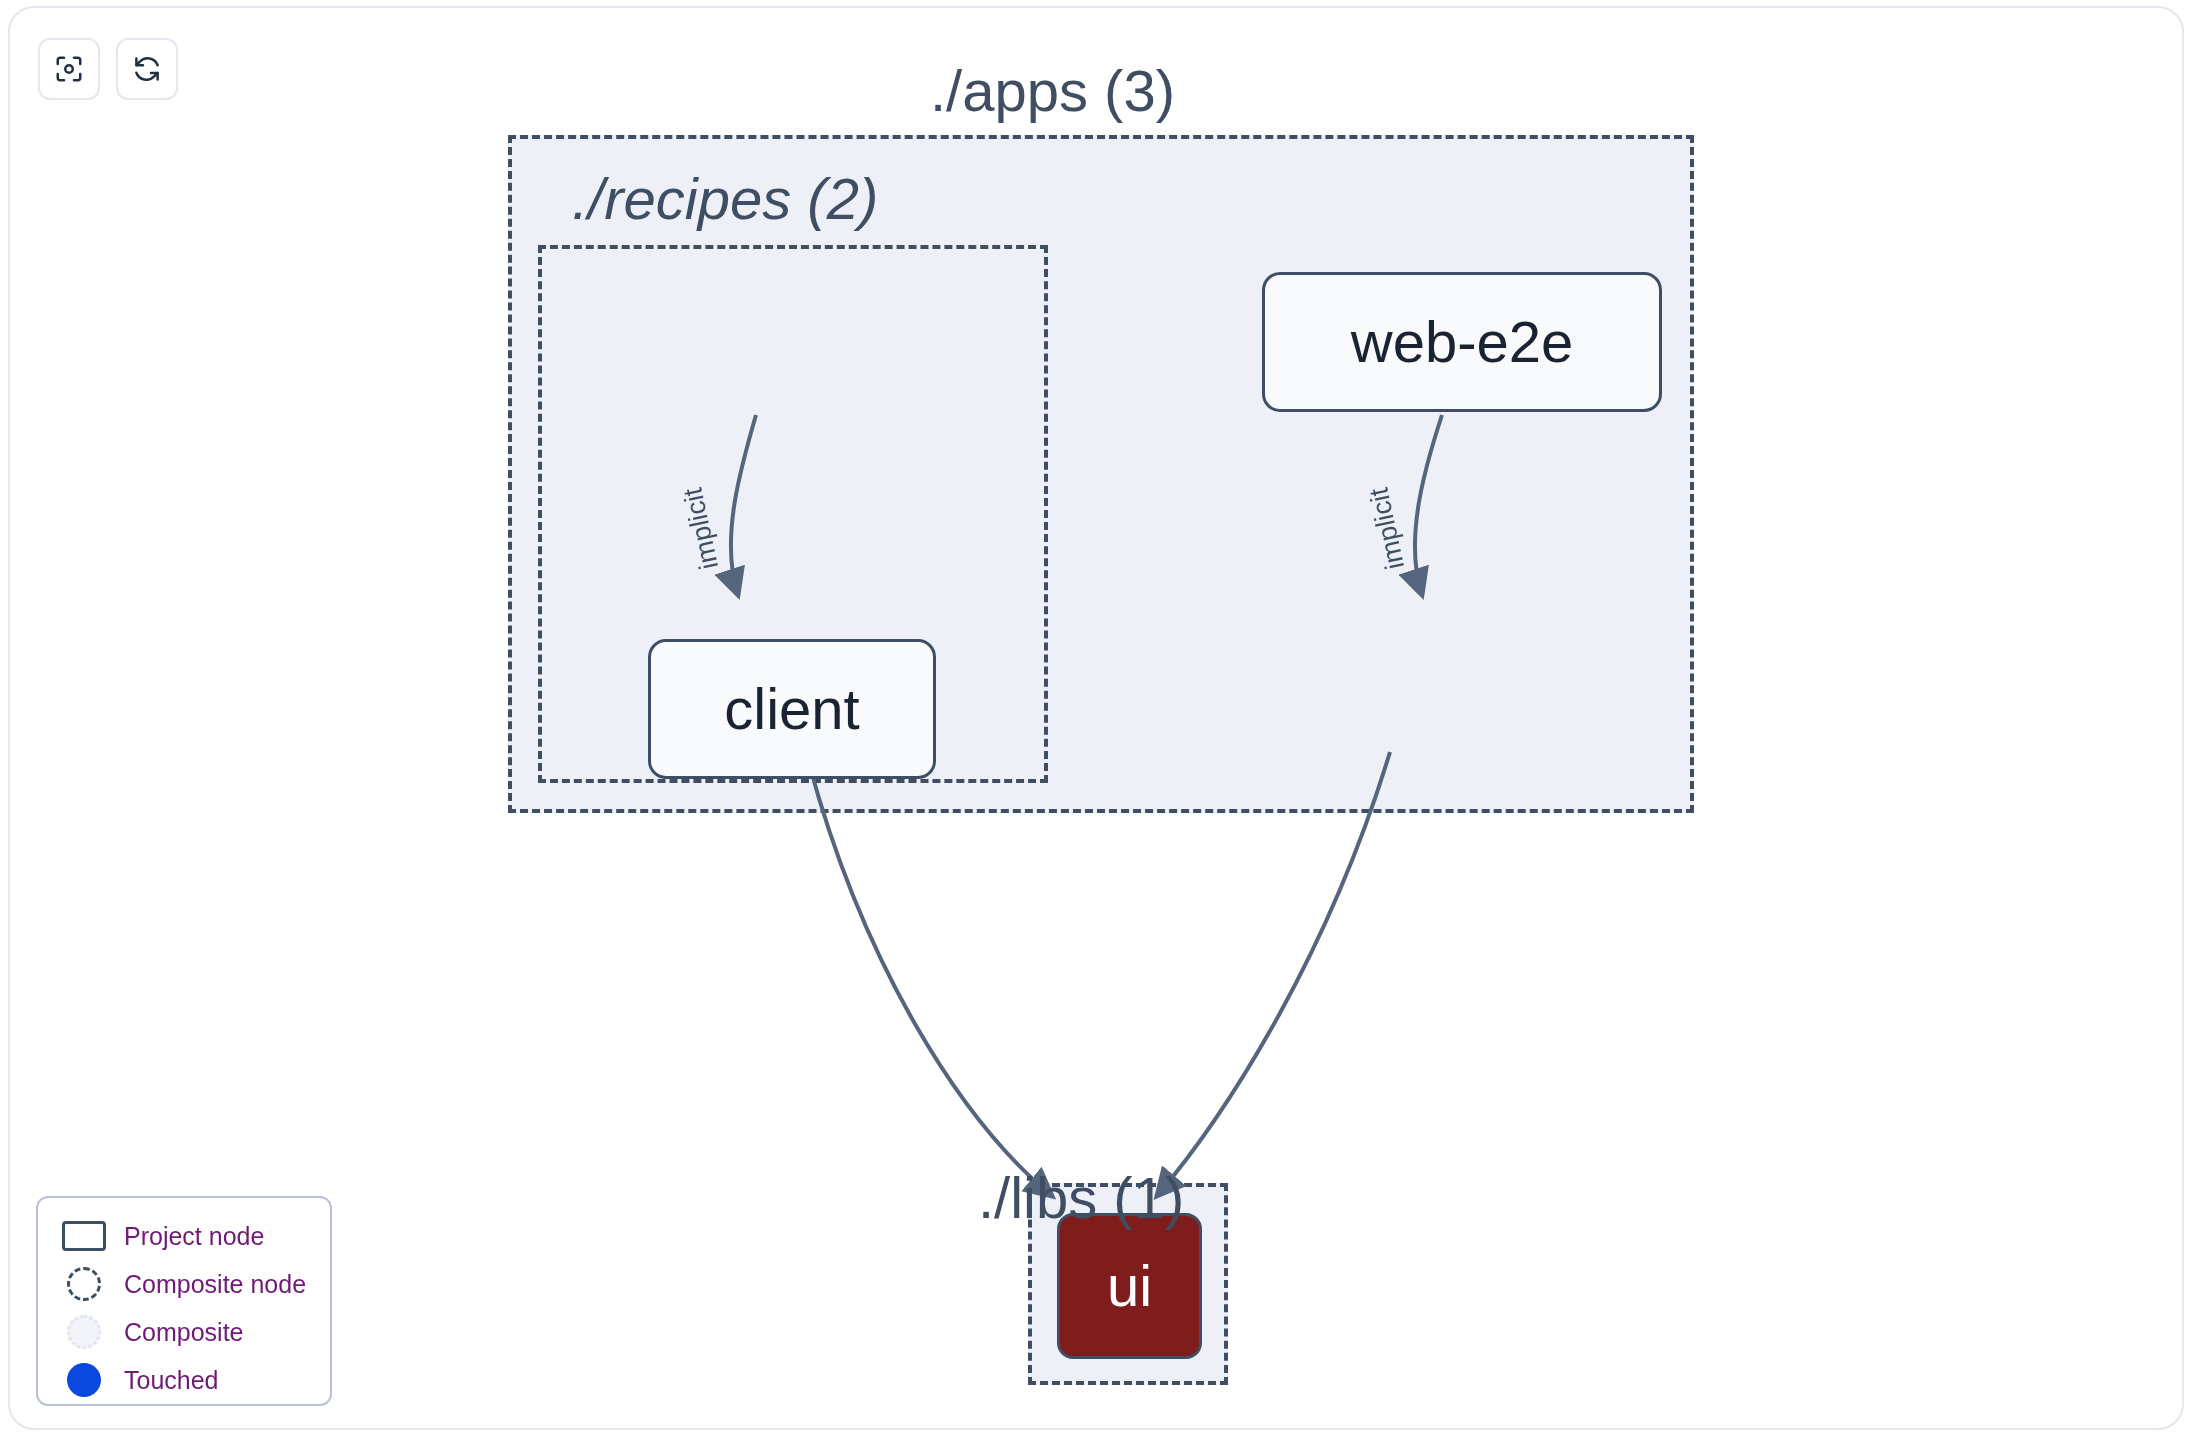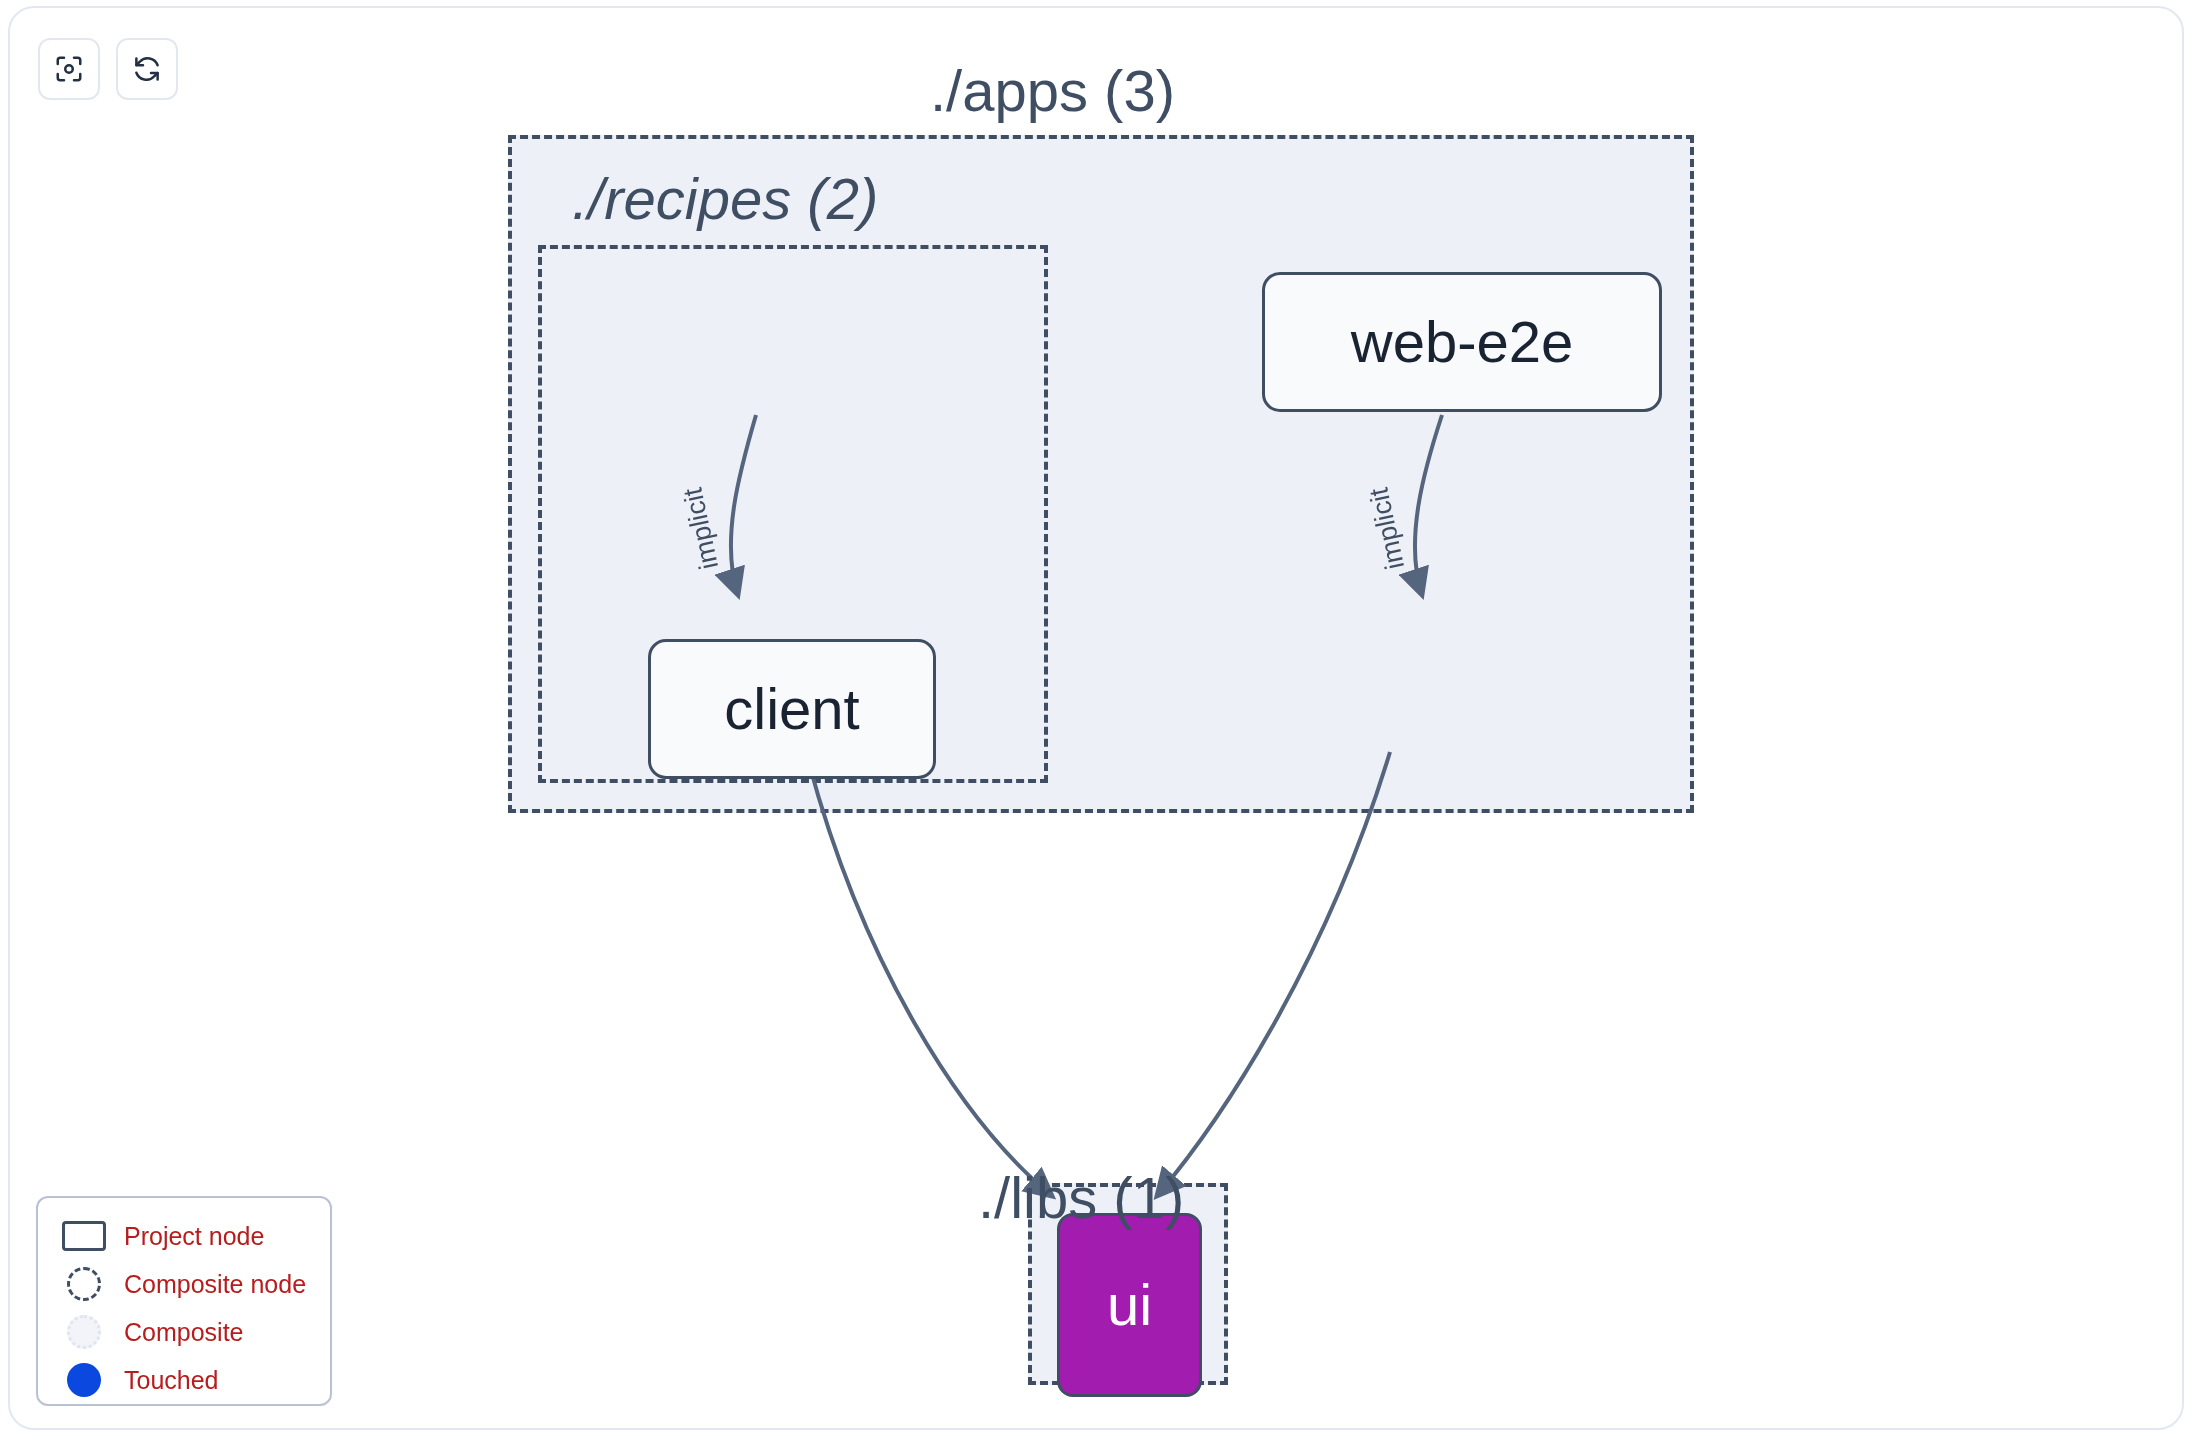--- a/index.html
+++ b/index.html
@@ -100,22 +100,22 @@
     z-index: 25;
     box-sizing: border-box;
     cursor: pointer;
     white-space: nowrap;
   }
   #node-client-e2e { left: 566px;  top: 272px; width: 452px; height: 140px; }
   #node-web-e2e    { left: 1262px; top: 272px; width: 400px; height: 140px; }
   #node-client     { left: 648px;  top: 639px; width: 288px; height: 140px; }
   #node-web        { left: 1344px; top: 610px; width: 232px; height: 140px; }
   #node-ui {
-    left: 1057px; top: 1213px; width: 145px; height: 184px;
-    background: #a21caf;
+    left: 1057px; top: 1213px; width: 145px; height: 146px;
+    background: #7f1d1d;
     color: #ffffff;
     border: 3px solid #3f4e63;
     border-radius: 16px;
   }
 
   
   .legend {
     position: absolute;
     left: 36px;
     top: 1196px;
@@ -129,21 +129,21 @@
     padding: 14px 0 0 24px;
   }
   .legend-row {
     display: flex;
     align-items: center;
     height: 48px;
     gap: 18px;
   }
   .legend-text {
     font-size: 25px;
-    color: #b91c1c;
+    color: #701a75;
     white-space: nowrap;
     font-family: "Liberation Sans", sans-serif;
   }
   .lg-swatch {
     width: 44px;
     height: 32px;
     display: flex;
     align-items: center;
     justify-content: center;
     flex: 0 0 44px;

